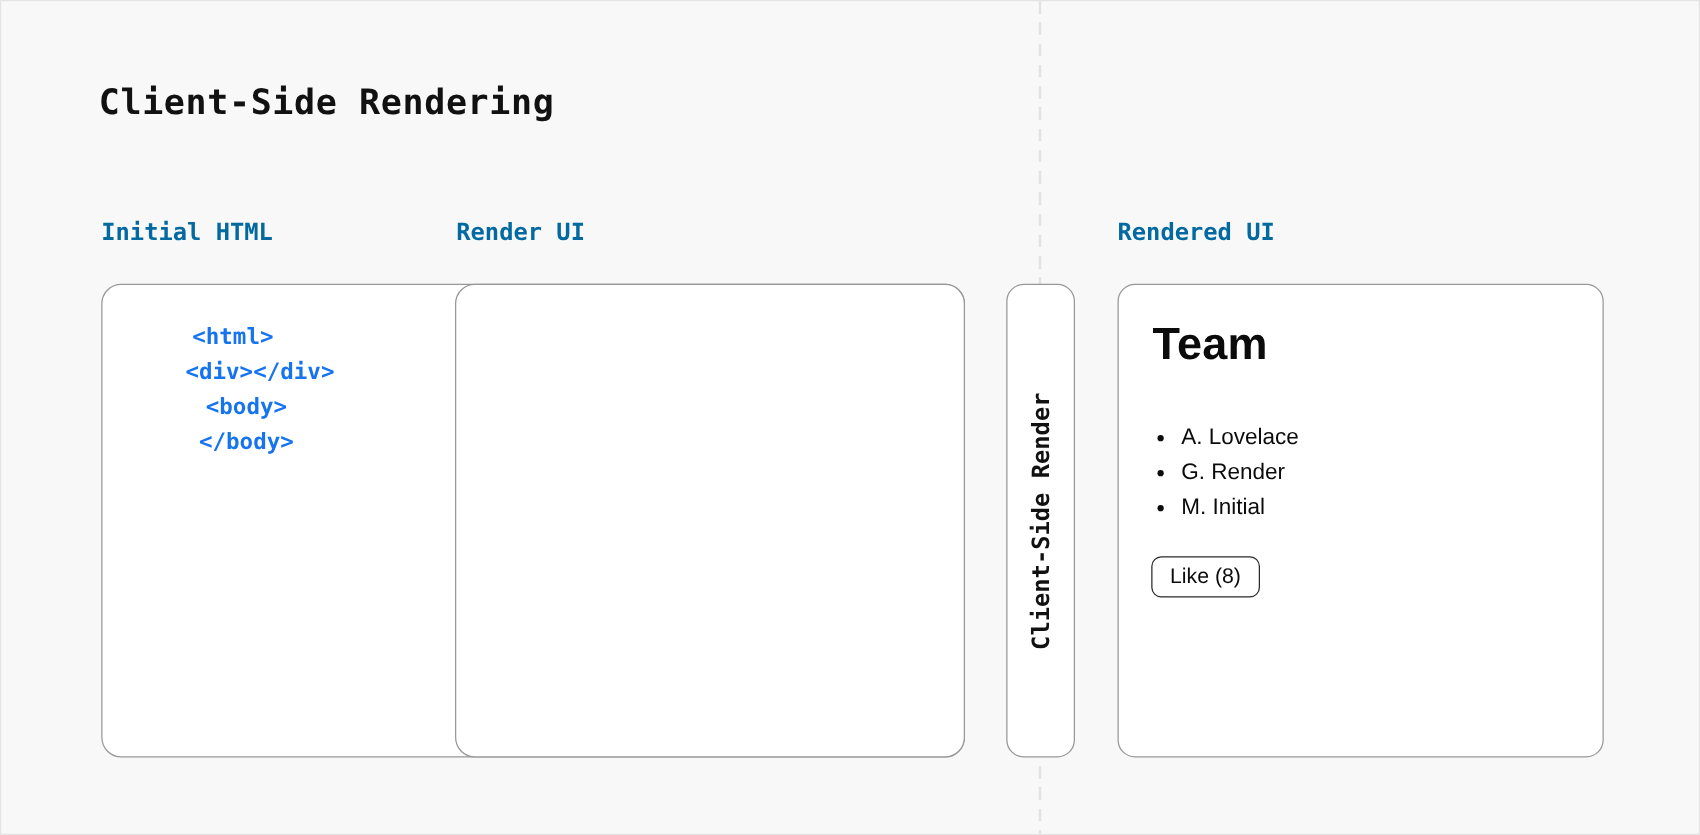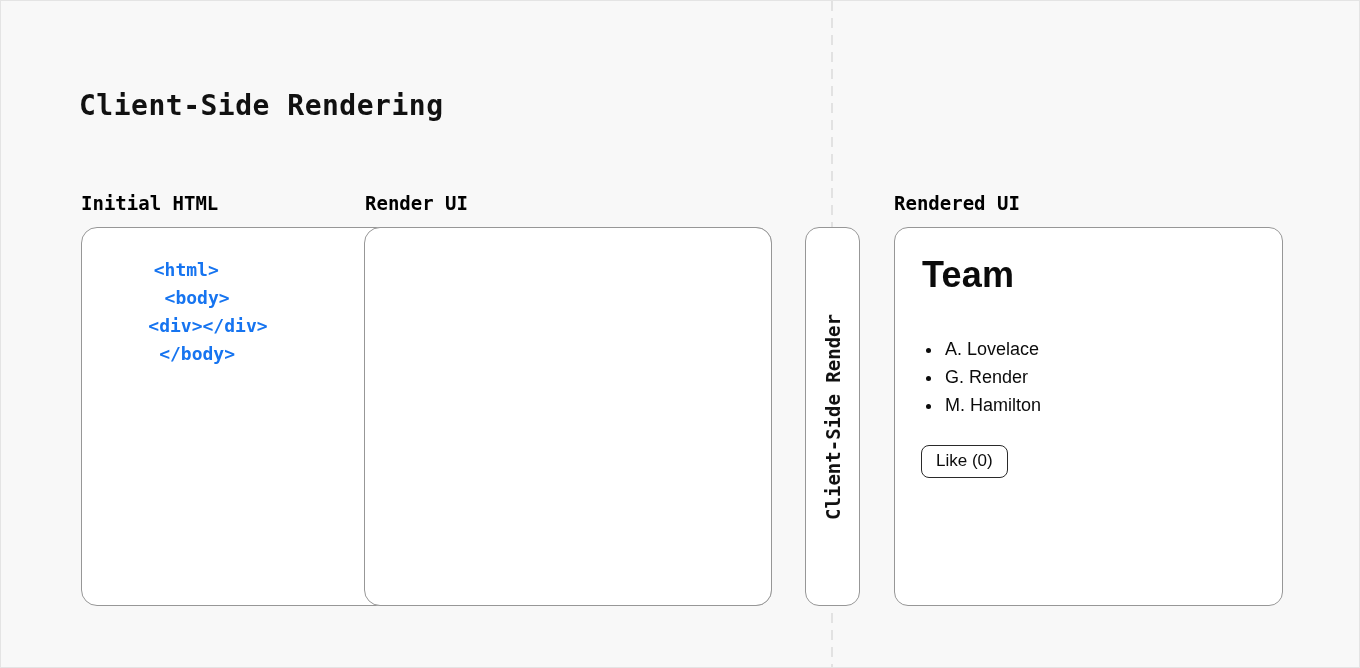--- a/index.html
+++ b/index.html
@@ -29,29 +29,28 @@
   }
 
   .page-title {
     position: absolute;
     left: 78px;
     top: 64px;
     font-size: 28px;
     font-weight: bold;
     color: #111;
     letter-spacing: 0.5px;
-    margin-top: 24px;
   }
 
   .section-label {
     position: absolute;
-    top: 191px;
+    top: 174px;
     font-size: 19px;
     font-weight: bold;
-    color: #000000;
+    color: #0369a1;
   }
   .label-initial-html { left: 80px; }
   .label-initial-ui   { left: 364px; }
   .label-rendered-ui  { left: 893px; text-align: right; }
 
   .panel {
     position: absolute;
     top: 226px;
     height: 379px;
     background: #ffffff;
@@ -139,35 +138,35 @@
 
   <h1 class="page-title">Client-Side Rendering</h1>
 
   <div class="section-label label-initial-html">Initial HTML</div>
   <div class="section-label label-initial-ui">Render UI</div>
   <div class="section-label label-rendered-ui">Rendered UI</div>
 
   <div class="panel panel-initial-html">
     <div class="code-block">
       <div class="code-line">&lt;html&gt;</div>
+      <div class="code-line">    &lt;div&gt;&lt;/div&gt;</div>
       <div class="code-line">  &lt;body&gt;</div>
-      <div class="code-line">    &lt;div&gt;&lt;/div&gt;</div>
       <div class="code-line">  &lt;/body&gt;</div>
     </div>
   </div>
 
   <div class="panel panel-initial-ui"></div>
 
   <div class="step-pill">
     <span class="step-pill-label">Client-Side Render</span>
   </div>
 
   <div class="panel panel-rendered-ui mock-ui">
     <div class="mock-heading">Team</div>
     <ul class="mock-list">
       <li>A. Lovelace</li>
       <li>G. Render</li>
-      <li>M. Hamilton</li>
+      <li>M. Initial</li>
     </ul>
-    <button class="like-button">Like (0)</button>
+    <button class="like-button">Like (8)</button>
   </div>
 
 </div>
 
 </body></html>

